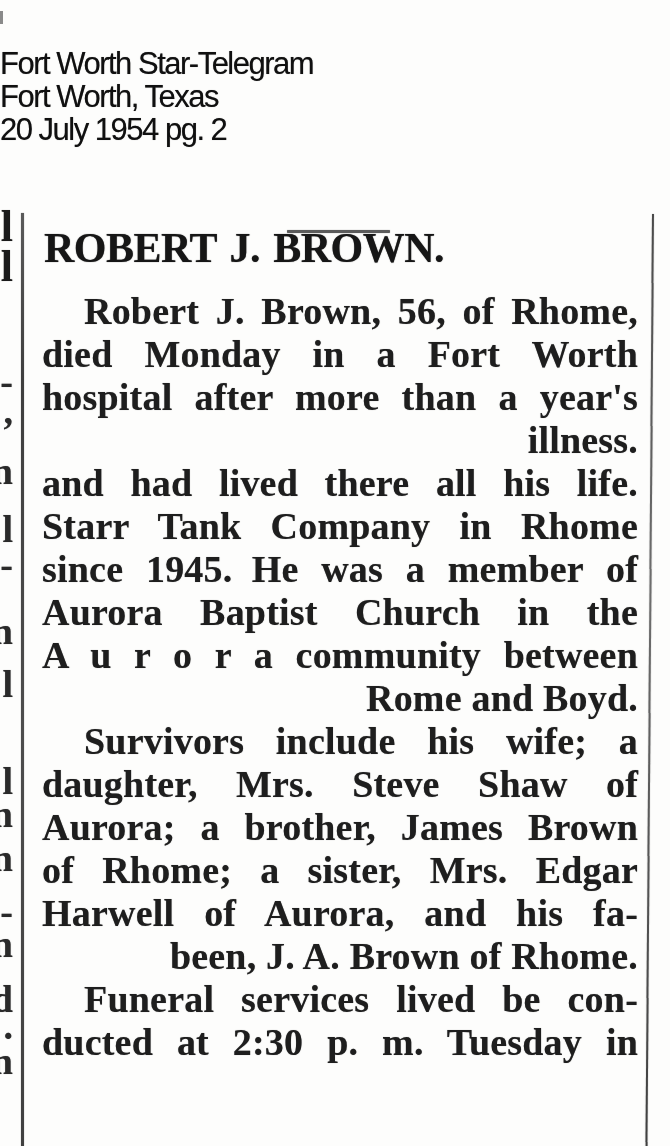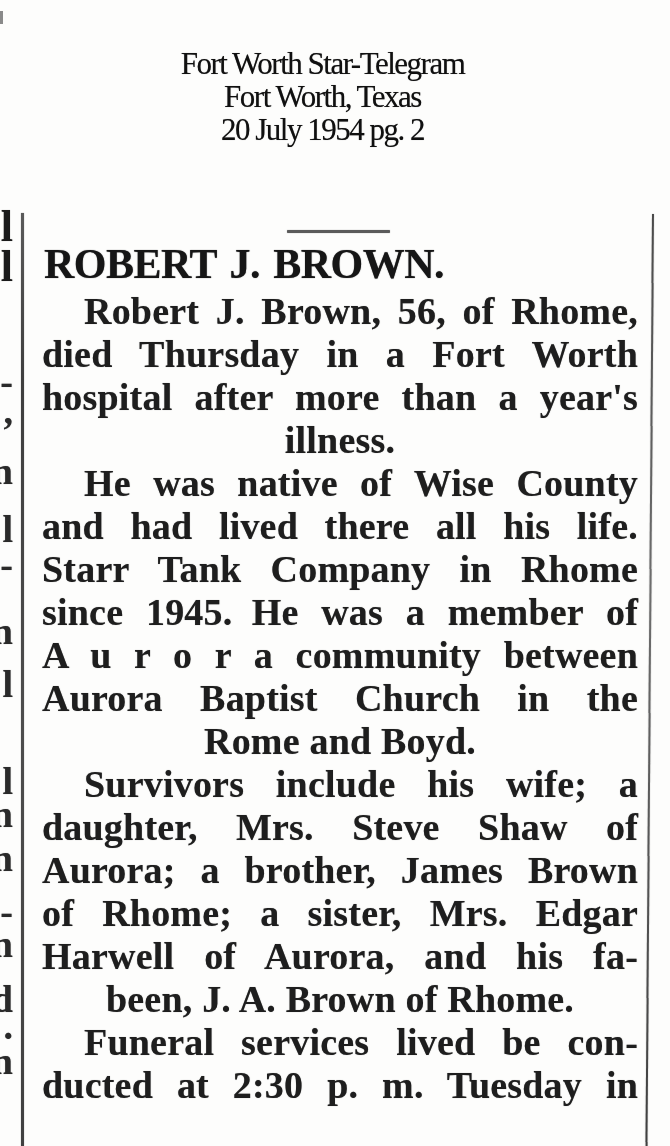--- a/index.html
+++ b/index.html
@@ -15,22 +15,22 @@
     overflow: hidden;
     font-family: "Liberation Serif", serif;
     color: #1c1c1c;
   }
   
   .caption {
     position: absolute;
     left: 0;
     top: 47px;
     width: 645px;
-    text-align: center;
-    font-family: Liberation Serif, serif;
+    text-align: left;
+    font-family: Liberation Sans, sans-serif;
     font-size: 31px;
     line-height: 33px;
     letter-spacing: -1.5px;
     color: #101010;
     text-shadow: 0 0 0.7px rgba(0,0,0,0.55);
   }
   
   .rule-left {
     position: absolute;
     left: 21px;
@@ -66,21 +66,21 @@
     left: 0;
     top: 11px;
     width: 3px;
     height: 13px;
     background: #8a8a8a;
   }
   
   .headline {
     position: absolute;
     left: 44px;
-    top: 241px;
+    top: 225px;
     width: 400px;
     font-size: 42px;
     font-weight: 700;
     line-height: 1.1;
     letter-spacing: -0.5px;
     text-align: justify;
     text-align-last: justify;
     color: #161616;
     text-shadow: 0 0 1px rgba(0,0,0,0.7);
     white-space: nowrap;
@@ -93,21 +93,21 @@
     width: 596px;
     font-size: 38px;
     font-weight: 700;
     line-height: 43px;
     letter-spacing: 0.2px;
     color: #1e1e1e;
     text-shadow: 0 0 0.8px rgba(15,15,15,0.5);
   }
   .bline {
     height: 43px;
-    text-align: center;
+    text-align: right;
     white-space: nowrap;
   }
   .bline.just {
     text-align: justify;
     text-align-last: justify;
     white-space: normal;
   }
   .bline.ind { text-indent: 42px; }
   
   .fragments {
@@ -165,29 +165,28 @@
     </div>
 
   <div class="rule-left"></div>
   <div class="rule-right"></div>
   <div class="headline-dash"></div>
 
   <div class="headline">ROBERT J. BROWN.</div>
 
   <div class="article-body">
       <div class="bline just ind">Robert J. Brown, 56, of Rhome,</div>
-      <div class="bline just">died Thursday in a Fort Worth</div>
+      <div class="bline just">died Monday in a Fort Worth</div>
       <div class="bline just">hospital after more than a year's</div>
       <div class="bline">illness.</div>
-      <div class="bline just ind">He was native of Wise County</div>
       <div class="bline just">and had lived there all his life.</div>
       <div class="bline just">Starr Tank Company in Rhome</div>
       <div class="bline just">since 1945. He was a member of</div>
+      <div class="bline just">Aurora Baptist Church in the</div>
       <div class="bline just">A u r o r a community between</div>
-      <div class="bline just">Aurora Baptist Church in the</div>
       <div class="bline">Rome and Boyd.</div>
       <div class="bline just ind">Survivors include his wife; a</div>
       <div class="bline just">daughter, Mrs. Steve Shaw of</div>
       <div class="bline just">Aurora; a brother, James Brown</div>
       <div class="bline just">of Rhome; a sister, Mrs. Edgar</div>
       <div class="bline just">Harwell of Aurora, and his fa-</div>
       <div class="bline">been, J. A. Brown of Rhome.</div>
       <div class="bline just ind">Funeral services lived be con-</div>
       <div class="bline just">ducted at 2:30 p. m. Tuesday in</div>
     </div>

